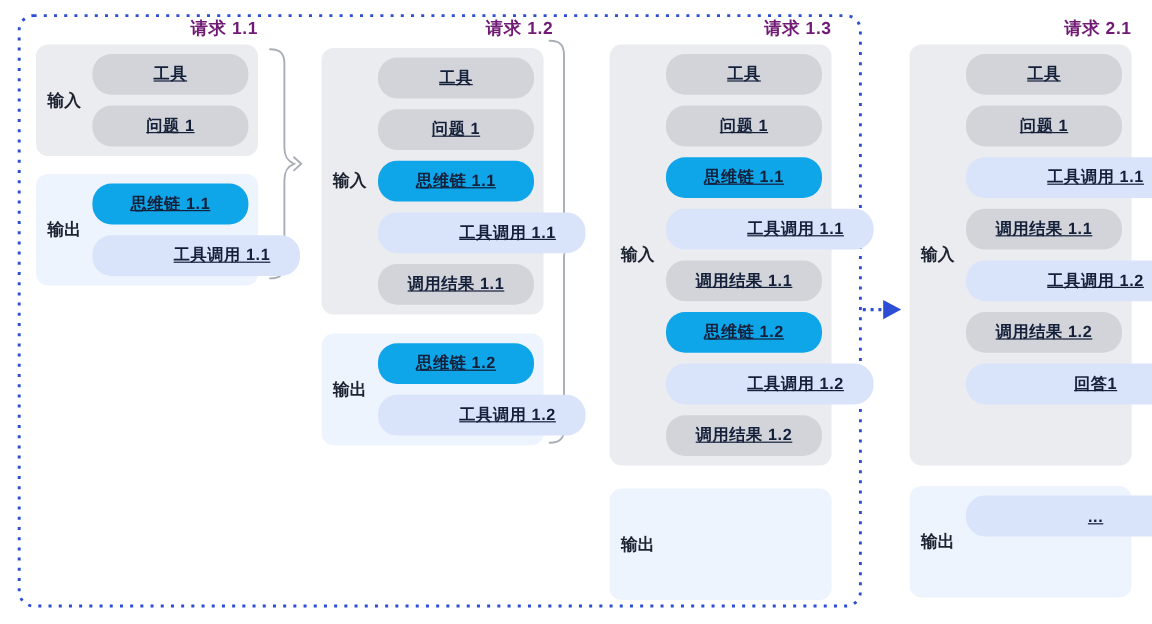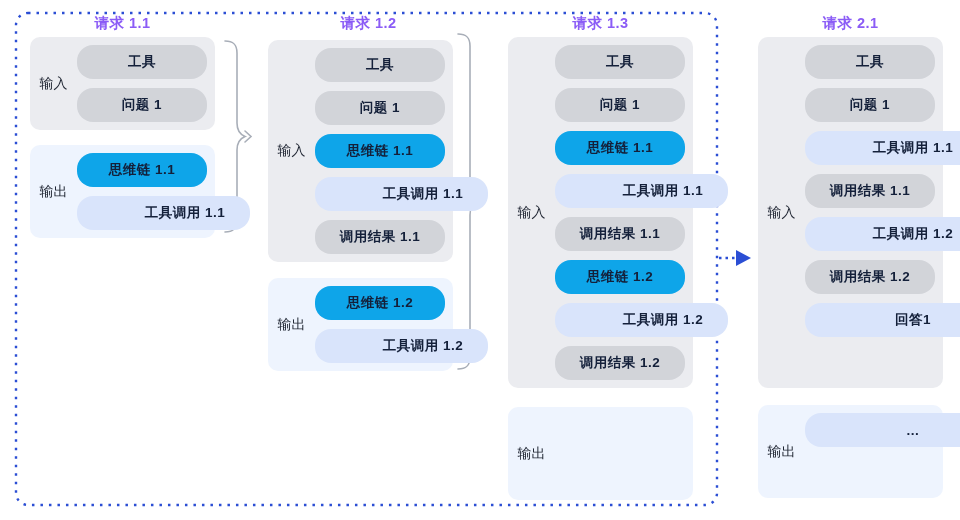--- a/index.html
+++ b/index.html
@@ -2,37 +2,37 @@
 <html><head>
 <meta charset="utf-8">
 <style>
   html,body{margin:0;padding:0;background:#ffffff;}
   #stage{
     position:relative;width:960px;height:520px;background:#ffffff;overflow:hidden;
     font-family:"Liberation Sans","DejaVu Sans",sans-serif;color:#1d2330;
   }
   #connector-layer{position:absolute;left:0;top:0;width:960px;height:520px;}
   .col-title{
-    position:absolute;top:14px;width:185px;text-align:center;
-    font-size:14.5px;font-weight:700;color:#8b5cf6;letter-spacing:.5px;
+    position:absolute;top:14px;width:185px;text-align:right;
+    font-size:14.5px;font-weight:700;color:#701a75;letter-spacing:.5px;
   }
   .group{position:absolute;width:185px;border-radius:10px;}
   .group.input{background:#ebecf0;}
   .group.output{background:#eef4fe;}
   .io-label{
     position:absolute;left:0;top:50%;transform:translateY(-50%);
-    width:47px;text-align:center;font-size:14px;font-weight:400;color:#1d2330;
+    width:47px;text-align:center;font-size:14px;font-weight:700;color:#1d2330;
   }
   .stack{
     position:absolute;left:47px;top:8px;display:flex;flex-direction:column;gap:9px;
   }
   .chip{
     width:130px;height:34px;border-radius:16px;
     display:flex;align-items:center;justify-content:center;
-    font-size:13.5px;font-weight:600;color:#14203a;letter-spacing:.5px;
+    font-size:13.5px;font-weight:600;color:#14203a;letter-spacing:.5px;text-decoration:underline;
   }
   .chip.gray{background:#d2d4d9;}
   .chip.blue{background:#0ea5e9;}
   .chip.lightblue{background:#d9e4fb;padding-left:43px;}
 </style>
 </head>
 <body>
 
 <div id="stage">
 

